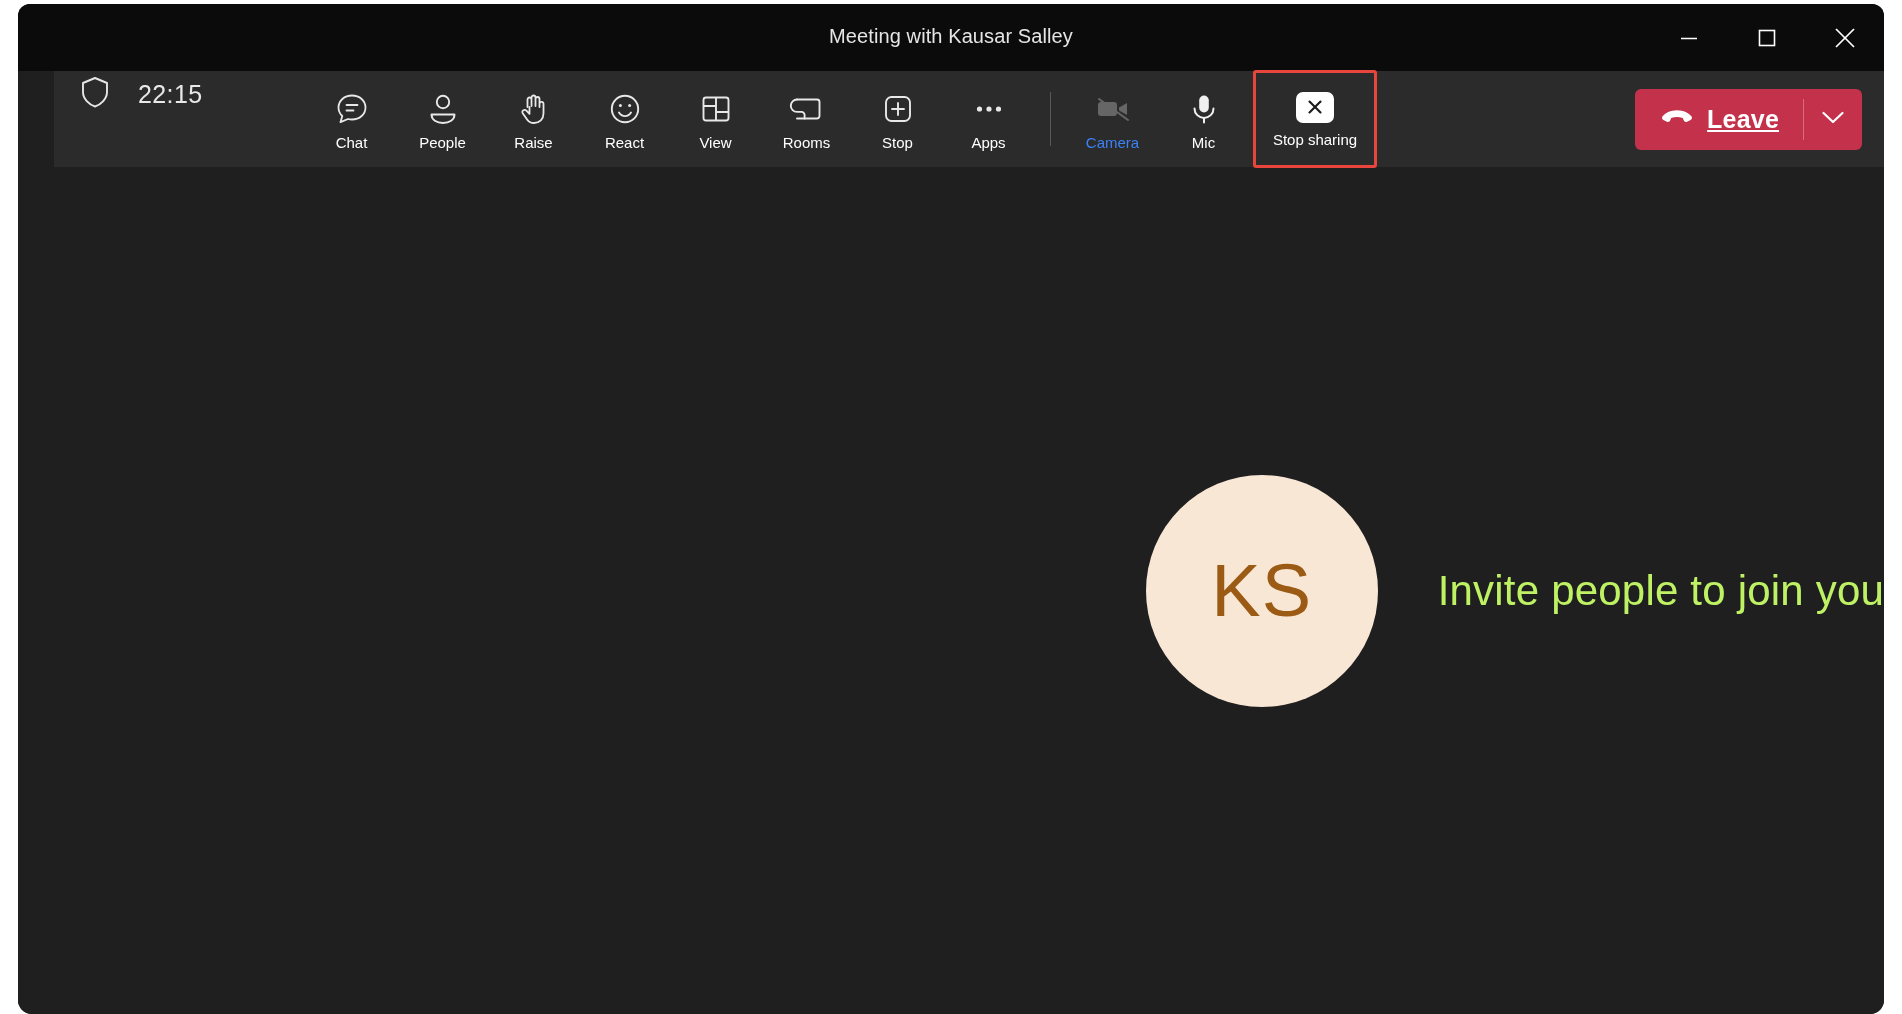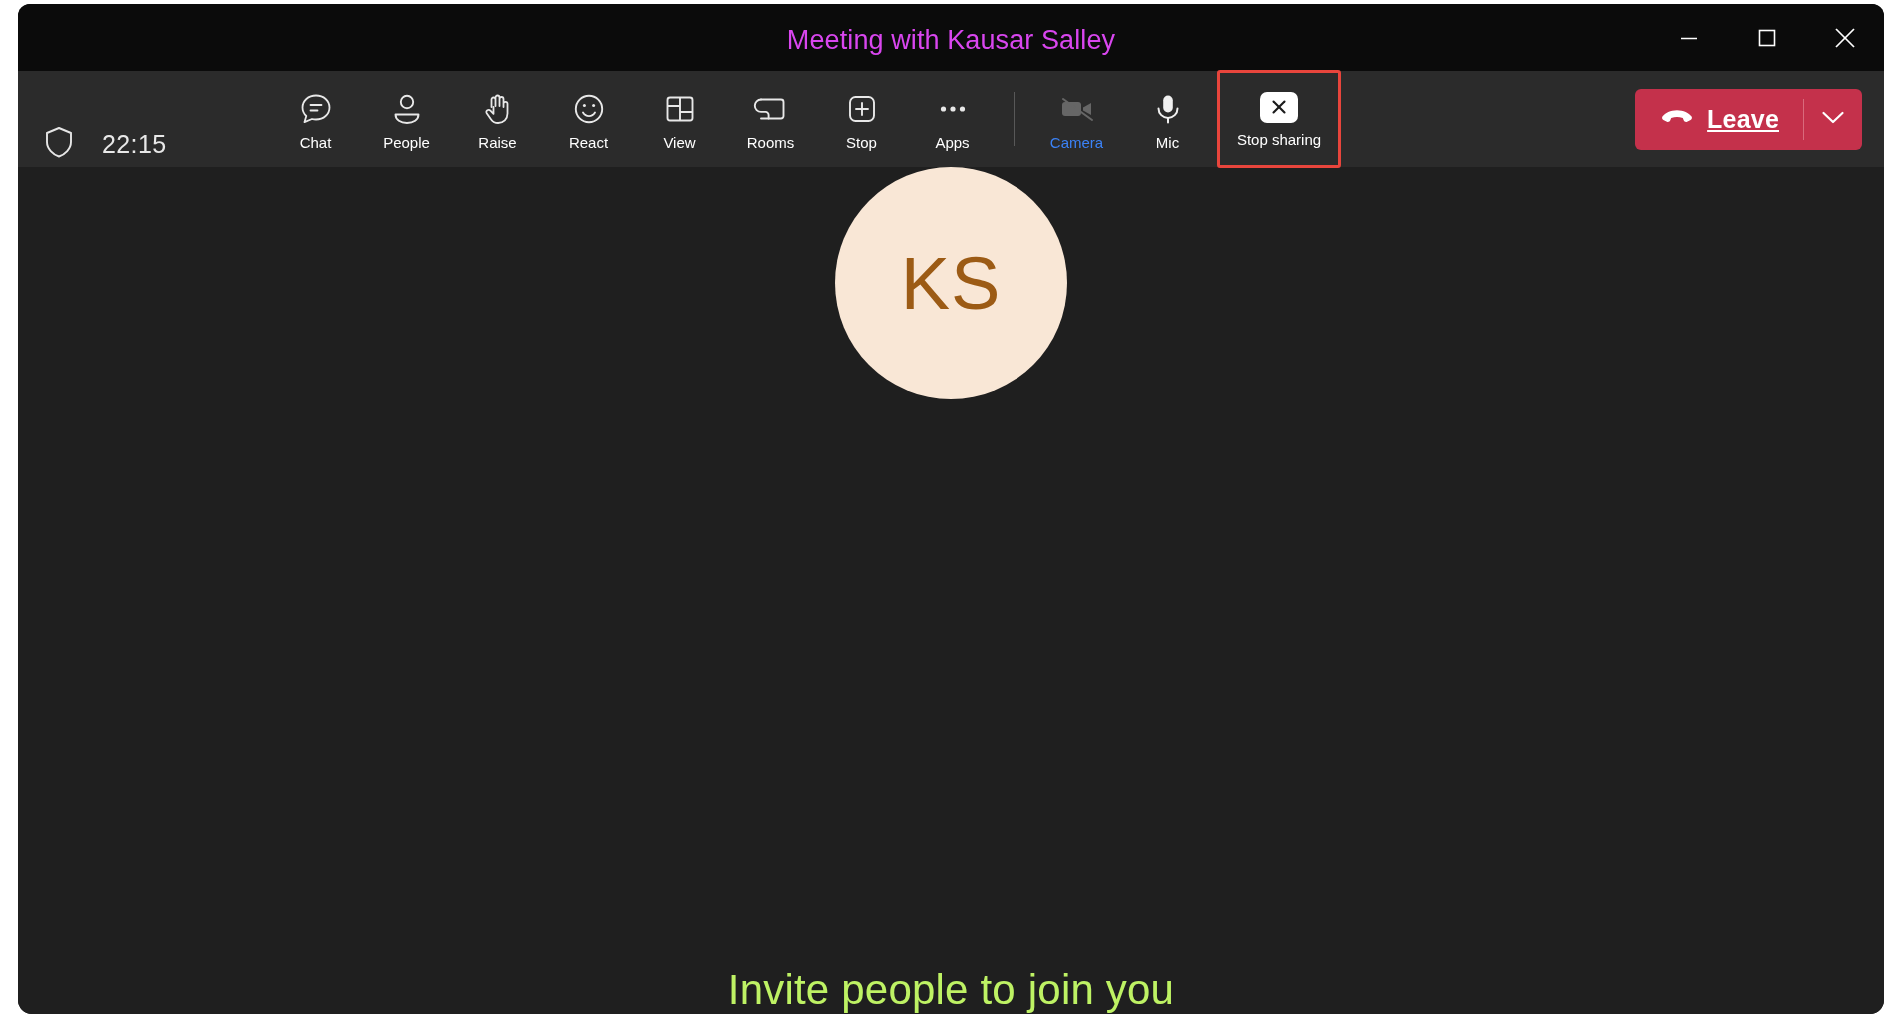--- a/index.html
+++ b/index.html
@@ -32,22 +32,22 @@
   .title-bar {
     position: relative;
     height: 67px;
     background: #0b0b0b;
     flex: none;
     display: flex;
     align-items: center;
     justify-content: center;
   }
   .title-text {
-    color: #d946ef;
-    font-size: 27px;
+    color: #e5e5e5;
+    font-size: 20px;
     font-weight: 400;
     letter-spacing: 0.1px;
     white-space: nowrap;
     position: absolute;
     left: 50%;
     transform: translateX(-50%);
     top: 21px;
   }
   .win-controls {
     position: absolute;
@@ -66,21 +66,22 @@
   }
   .win-btn svg { display: block; }
 
   
   .toolbar {
     position: relative;
     height: 96px;
     background: #2b2b2b;
     flex: none;
     display: flex;
-    align-items: flex-end;
+    align-items: flex-start;
+    margin-left: 36px;
   }
 
   .tb-left {
     display: flex;
     align-items: center;
     margin-left: 18px;
     gap: 20px;
   }
   .shield-wrap {
     width: 46px;
@@ -196,23 +197,23 @@
     align-items: center;
     justify-content: center;
     cursor: default;
   }
 
   
   .stage {
     flex: 1;
     background: #1f1f1f;
     display: flex;
-    flex-direction: column;
-    align-items: center;
-    justify-content: space-between;
+    flex-direction: row;
+    align-items: center;
+    justify-content: flex-end;
     gap: 60px;
   }
   .avatar {
     width: 232px;
     height: 232px;
     border-radius: 50%;
     background: #f9e7d6;
     display: flex;
     align-items: center;
     justify-content: center;

